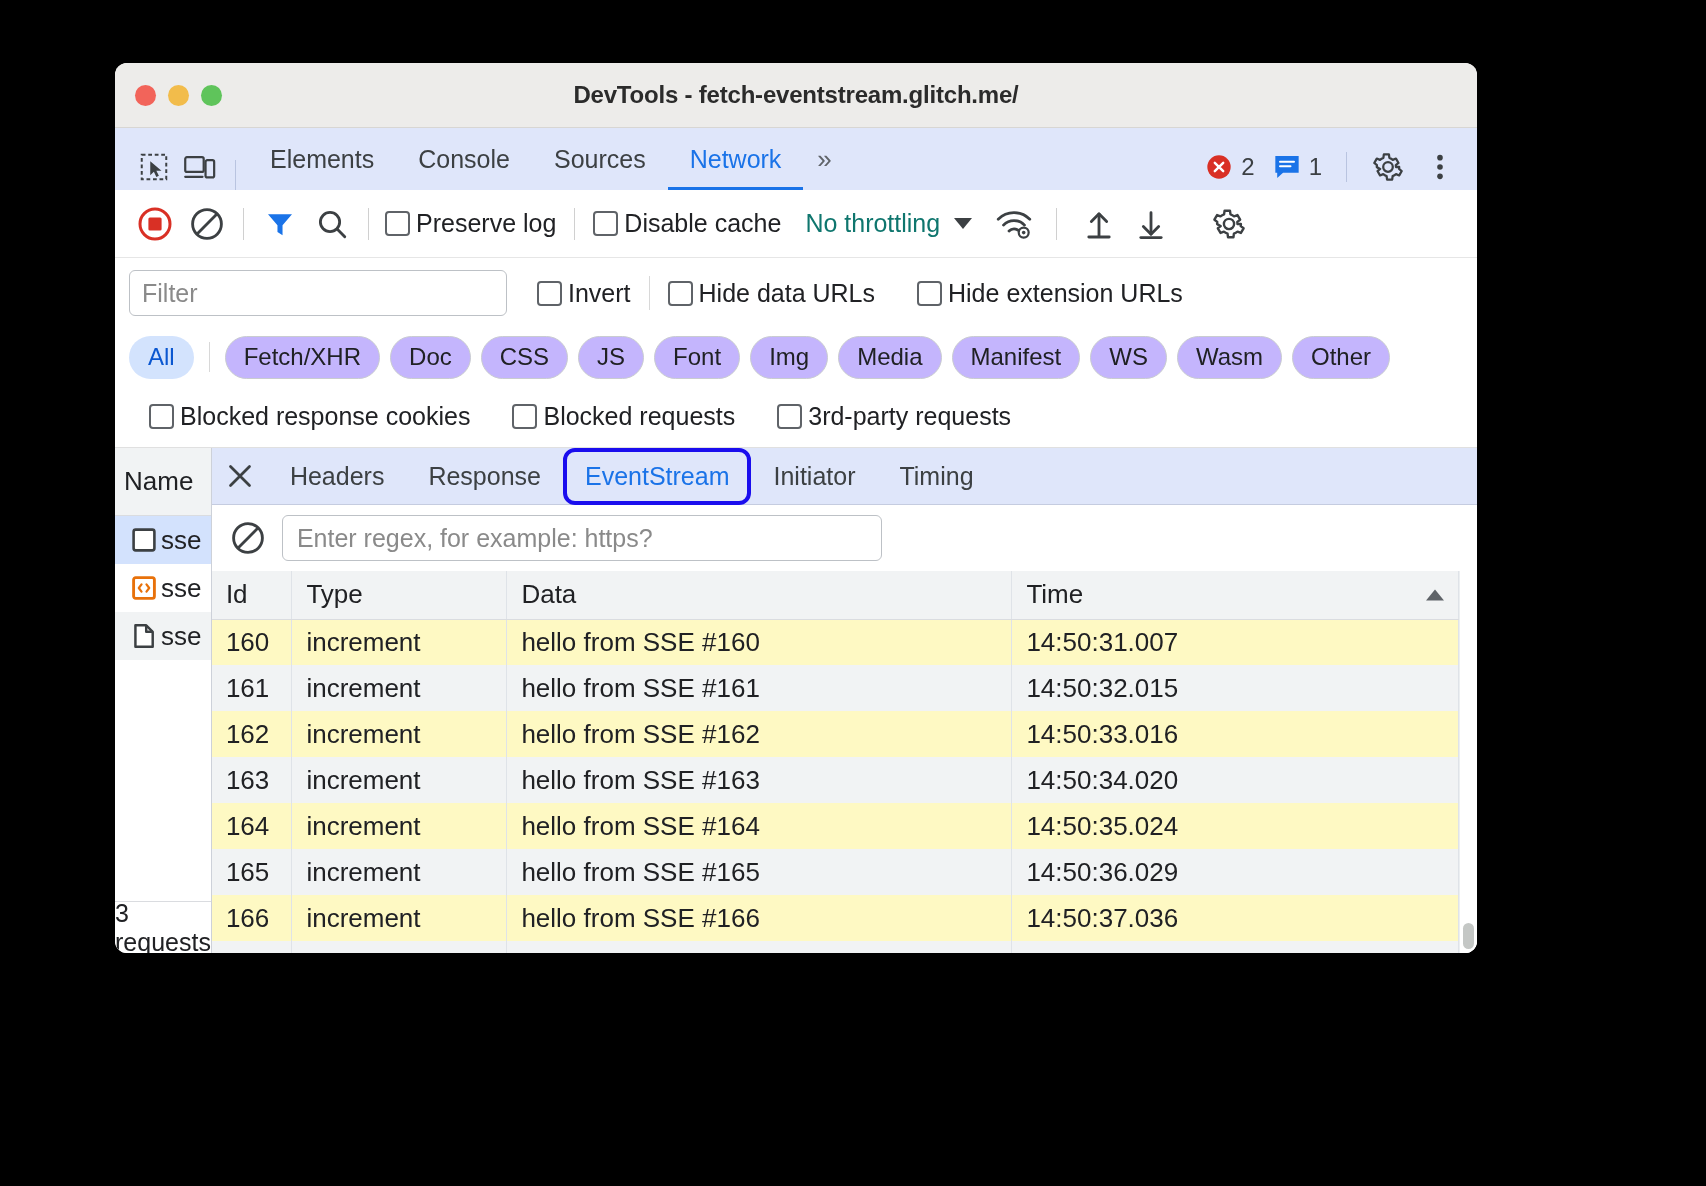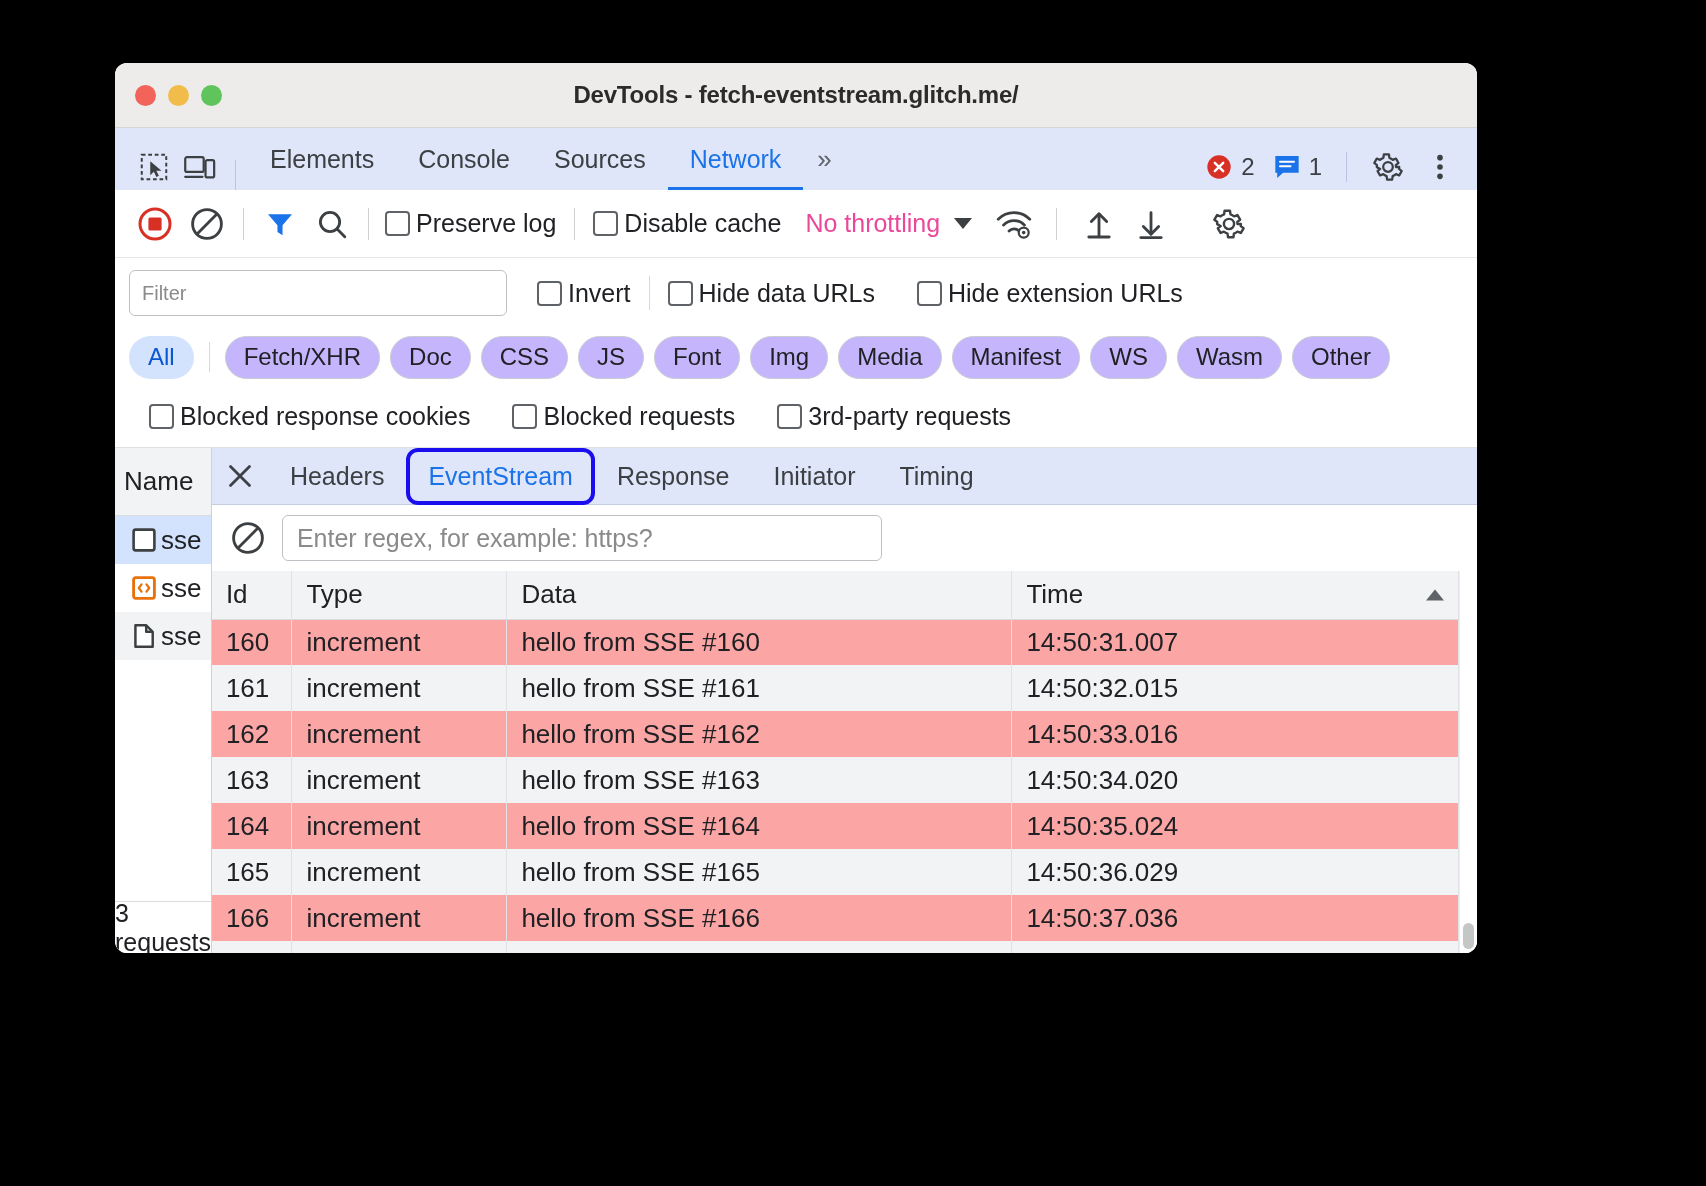--- a/index.html
+++ b/index.html
@@ -121,21 +121,21 @@
   }
   .cbx {
     width: 25px; height: 25px;
     border: 2px solid #5f6368;
     border-radius: 4px;
     background: #fff;
     flex: 0 0 auto;
   }
   .throttle {
     display: flex; align-items: center; gap: 14px;
-    font-size: 25px; color: #ec4899;
+    font-size: 25px; color: #0f766e;
     margin-left: 24px;
     cursor: pointer;
     white-space: nowrap;
   }
   .caret-down {
     width: 0; height: 0;
     border-left: 9px solid transparent;
     border-right: 9px solid transparent;
     border-top: 11px solid #3c4043;
   }
@@ -146,21 +146,21 @@
     display: flex;
     align-items: center;
     padding-left: 14px;
     background: #fff;
     flex: 0 0 auto;
   }
   .filter-input {
     width: 378px; height: 46px;
     border: 1px solid #bdc1c6;
     border-radius: 6px;
-    font-size: 20px;
+    font-size: 25px;
     color: #202124;
     padding: 0 12px;
     font-family: "Liberation Sans", sans-serif;
     background: #fff;
     outline: none;
   }
   .filter-input::placeholder { color: #8a8a8a; }
   .frow-sep { width: 1px; height: 34px; background: #d8d8d8; margin: 0 18px; }
 
   
@@ -345,21 +345,21 @@
   table.ev td {
     border-right: 1px solid #dfe3e8;
     font-size: 26px;
     color: #202124;
     padding: 0 0 0 14px;
     height: 46px;
     white-space: nowrap;
     overflow: hidden;
   }
   table.ev tr.odd td { background: #f1f3f4; }
-  table.ev tr.even td { background: #fca5a5; }
+  table.ev tr.even td { background: #fef9c3; }
   .sort-arrow {
     position: absolute;
     right: 14px; top: 50%;
     transform: translateY(-50%);
     width: 0; height: 0;
     border-left: 9px solid transparent;
     border-right: 9px solid transparent;
     border-bottom: 11px solid #5f6368;
   }
   .vscroll {
@@ -613,22 +613,22 @@
 
     <div class="detail-pane">
 
       <div class="detail-tabs">
         <div class="close-x">
           <svg width="30" height="30" viewBox="0 0 24 24">
             <path d="M4.4 4.4 L19.6 19.6 M19.6 4.4 L4.4 19.6" stroke="#3c4043" stroke-width="2.2" stroke-linecap="round"></path>
           </svg>
         </div>
         <div class="d-tab">Headers</div>
+        <div class="d-tab">Response</div>
         <div class="d-tab focused">EventStream</div>
-        <div class="d-tab">Response</div>
         <div class="d-tab">Initiator</div>
         <div class="d-tab">Timing</div>
       </div>
 
       <div class="regex-row">
         <span>
           <svg width="36" height="36" viewBox="0 0 24 24">
             <circle cx="12" cy="12" r="9.6" fill="none" stroke="#3c4043" stroke-width="1.9"></circle>
             <path d="M5.4 18.6 L18.6 5.4" stroke="#3c4043" stroke-width="1.9"></path>
           </svg>

